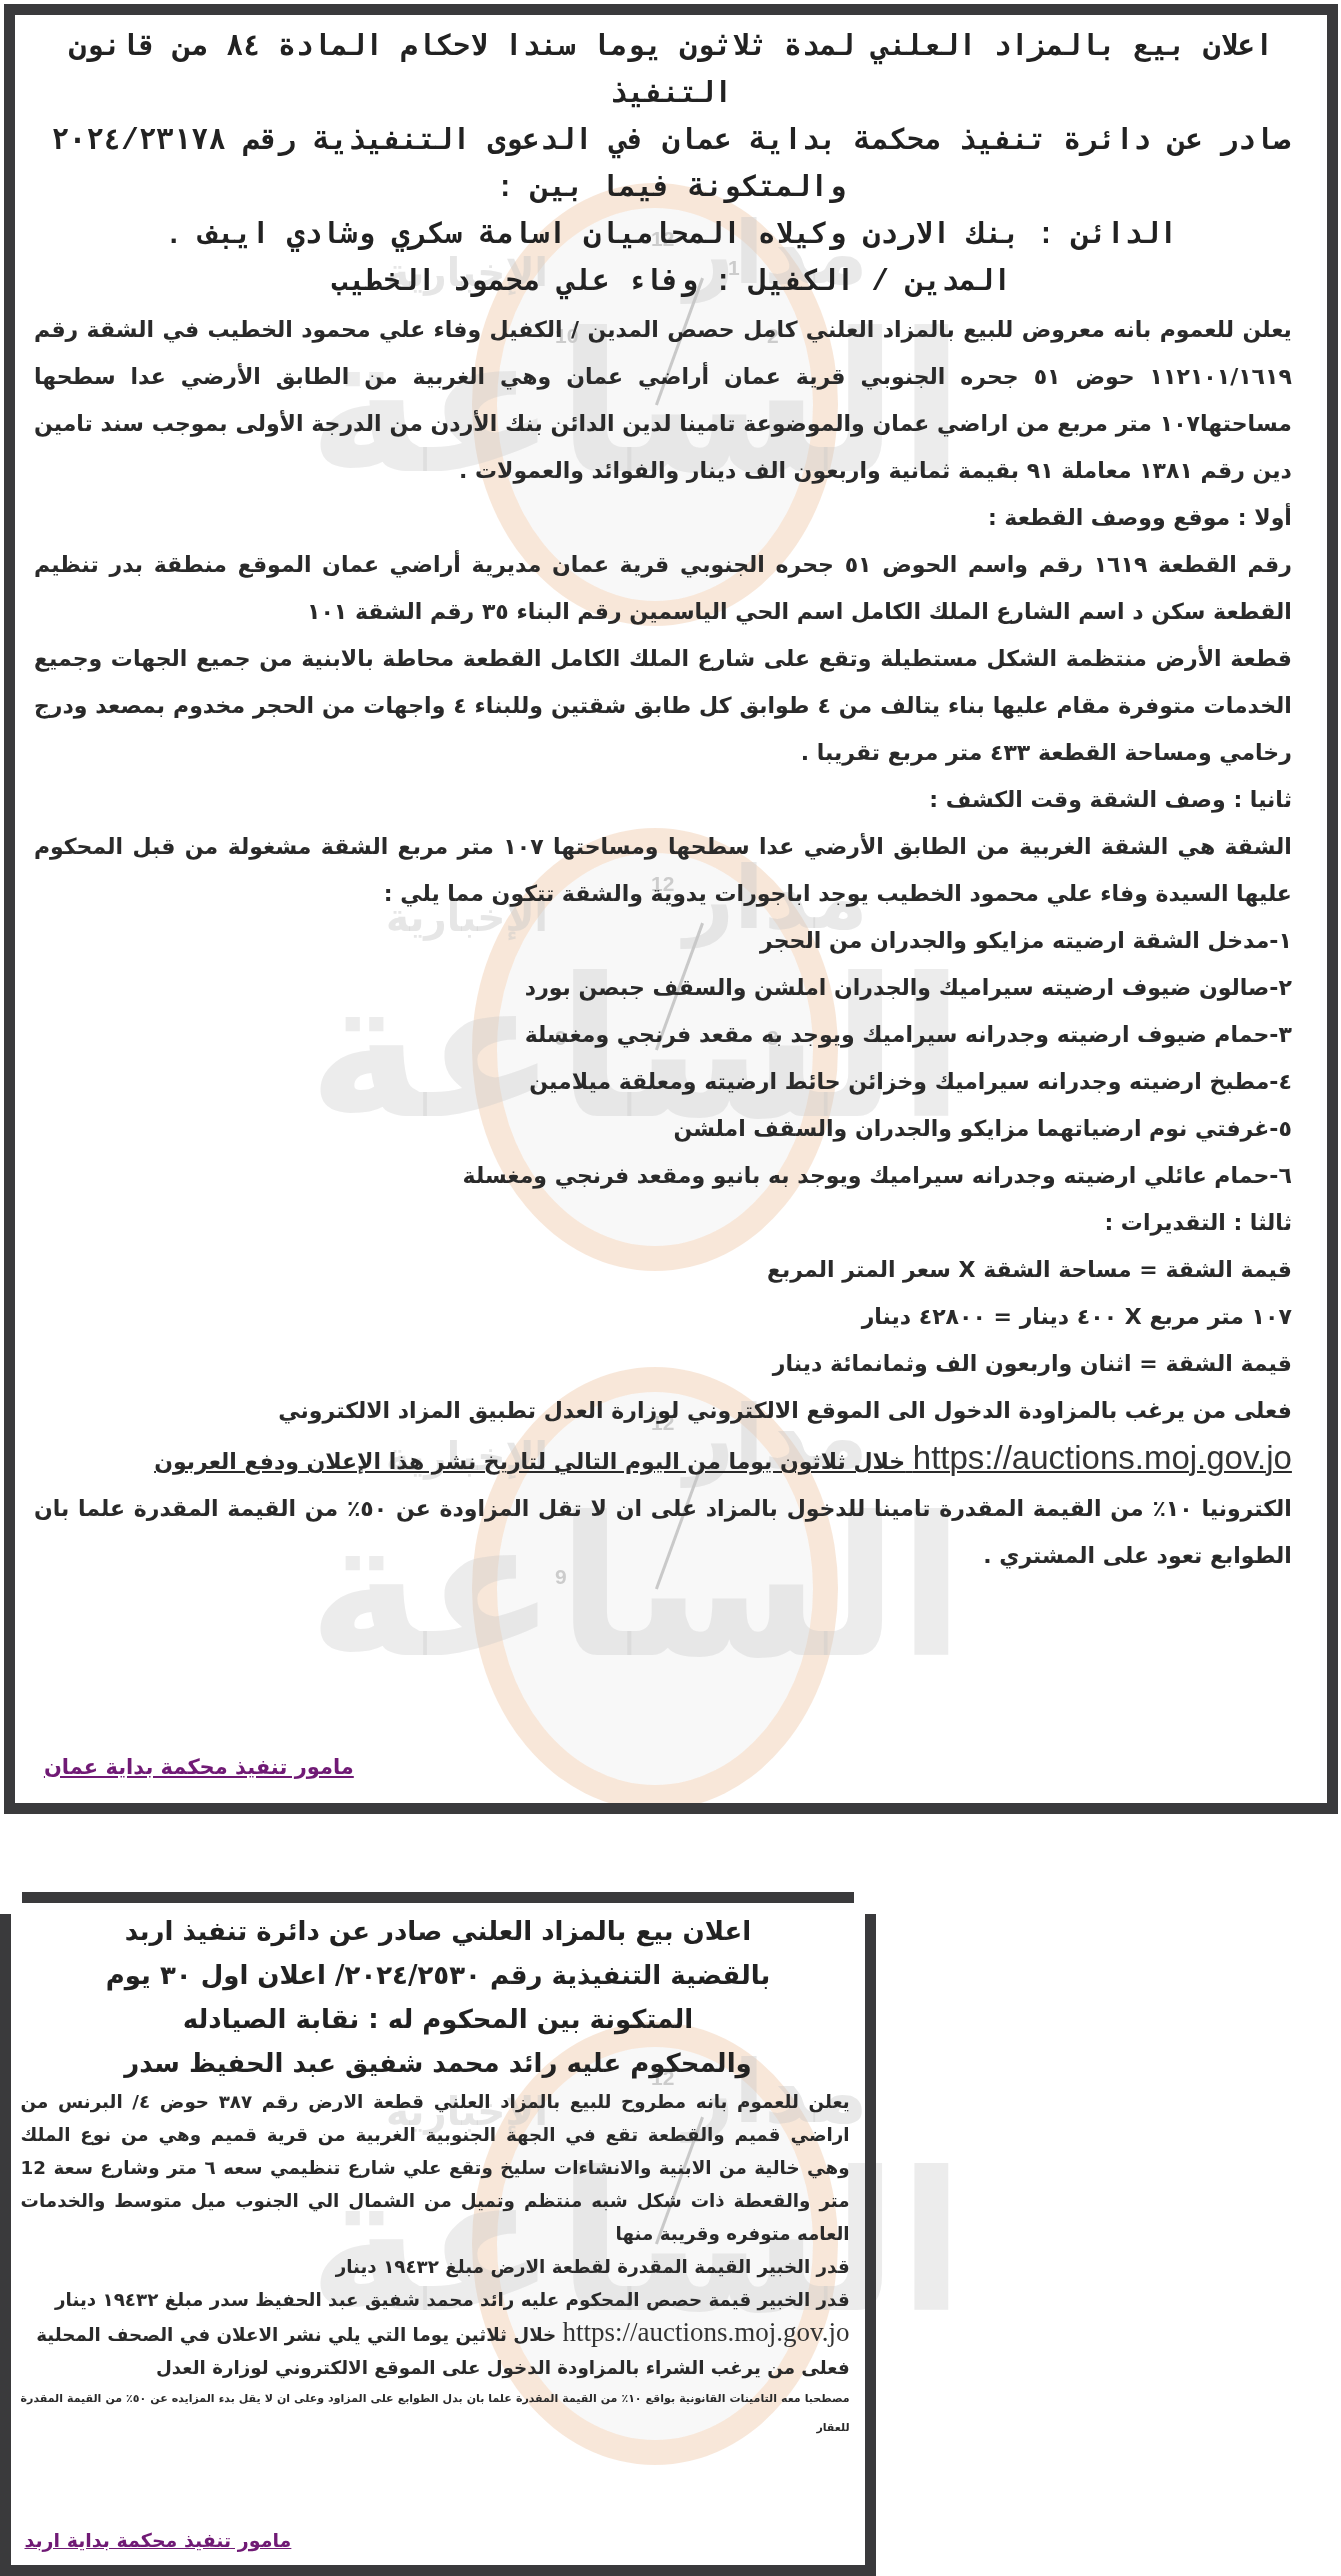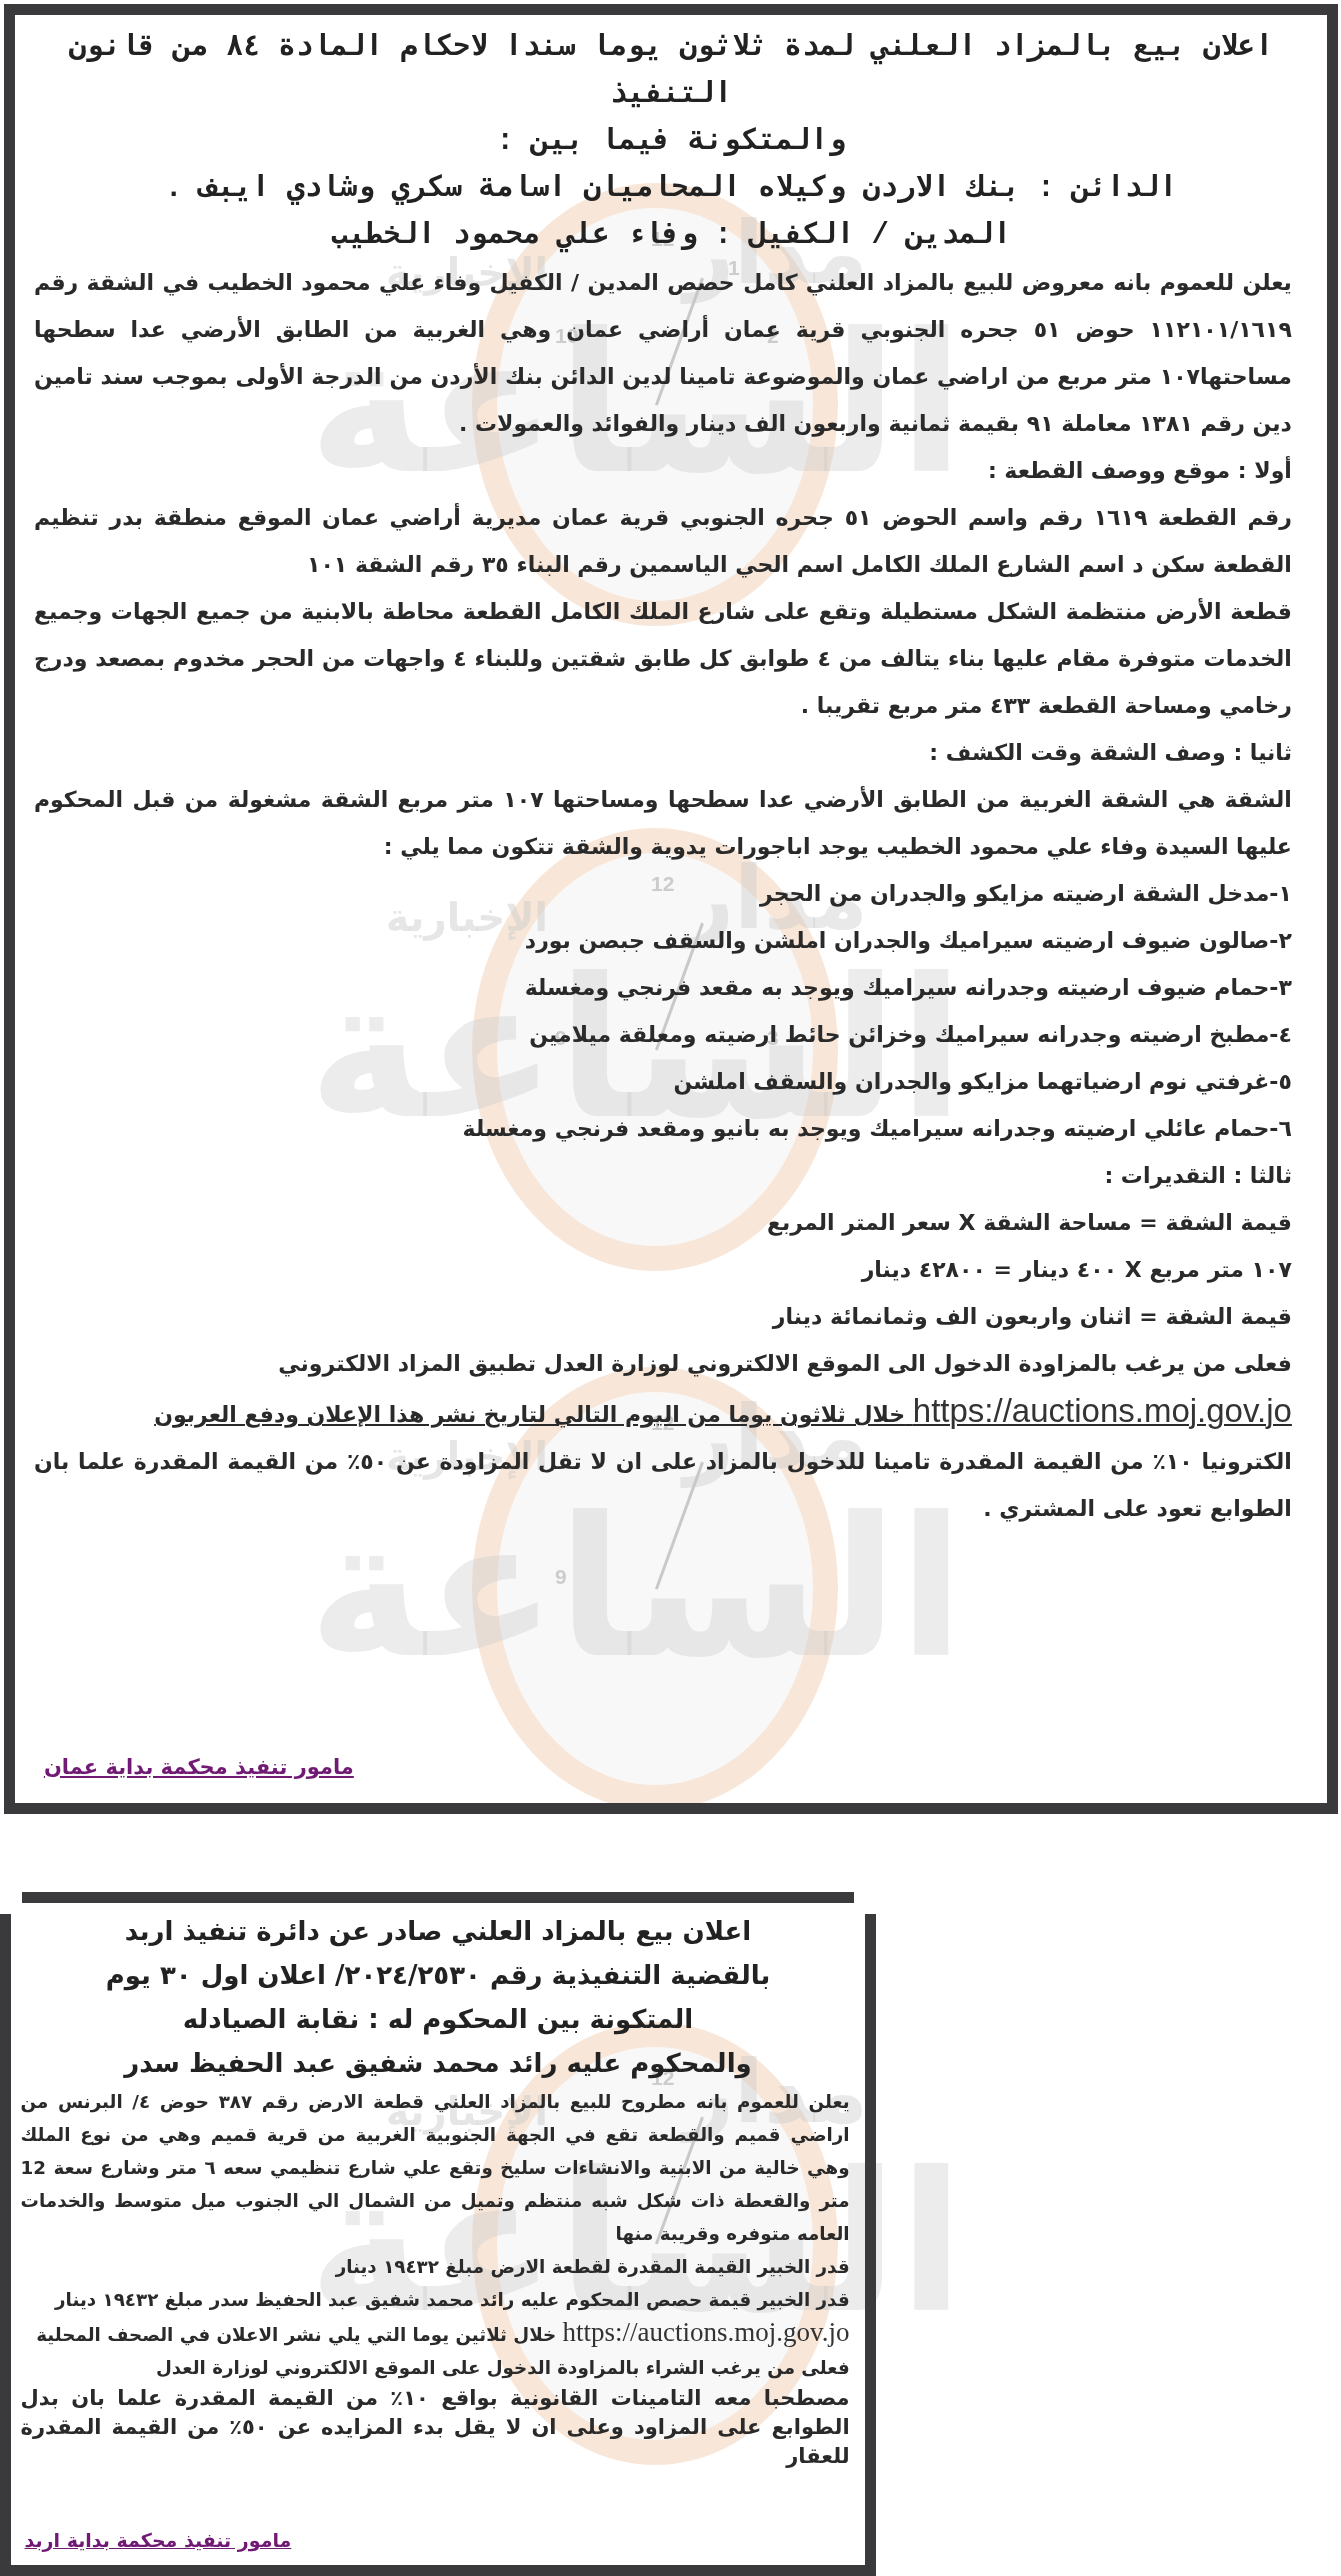--- a/index.html
+++ b/index.html
@@ -48,21 +48,21 @@
 
   .head { text-align: center; font-weight: bold; font-size: 29px; line-height: 47px; color: #222; }
   .para { font-weight: bold; font-size: 22px; line-height: 47px; color: #2a2a2a; padding: 0 35px 0 19px; text-align: justify; }
   .sec { font-weight: bold; font-size: 22px; line-height: 47px; color: #2a2a2a; padding-right: 35px; }
   .item { font-weight: bold; font-size: 22px; line-height: 47px; color: #2a2a2a; padding-right: 35px; }
   .url { font-family: "Liberation Sans", sans-serif; font-weight: normal; font-size: 33px; color: #333; direction: ltr; unicode-bidi: embed; }
   .sign { position: absolute; left: 29px; font-weight: bold; font-size: 21px; color: #701a75; text-decoration: underline; }
 
   #notice-2 .head { font-size: 26px; line-height: 44px; }
   #notice-2 .para2 { font-weight: bold; font-size: 18.3px; line-height: 33px; color: #2a2a2a; padding: 0 15.4px 0 9.6px; text-align: justify; }
-  #notice-2 .para2.small { font-size: 21px; line-height: 29px; }
+  #notice-2 .para2.small { font-size: 11px; line-height: 29px; }
   #notice-2 .url2 { font-family: "Liberation Serif", serif; font-weight: normal; font-size: 27px; color: #333; direction: ltr; unicode-bidi: embed; }
 </style>
 </head>
 <body>
 
 <div class="wm" style="top:144px;">
   <div class="clock">
     <span class="num" style="left:154px;top:19px;">12</span>
     <span class="num" style="left:231px;top:48px;">1</span>
     <span class="num" style="left:270px;top:116px;">2</span>
@@ -100,20 +100,21 @@
     <div class="hand" style="transform: rotate(200deg);"></div>
   </div>
   <div class="small">الإخبارية</div>
   <div class="mid">مدار</div>
   <div class="big">الساعة</div>
 </div>
 
 <div class="notice" id="notice-1">
   <div style="padding-top:9.6px;font-family:Liberation Mono, monospace;">
     <div class="head">اعلان بيع بالمزاد العلني لمدة ثلاثون يوما سندا لاحكام المادة ٨٤ من قانون التنفيذ</div>
+    <div class="head">صادر عن دائرة تنفيذ محكمة بداية عمان في الدعوى التنفيذية رقم ٢٠٢٤/٢٣١٧٨</div>
     <div class="head">والمتكونة فيما بين :</div>
     <div class="head">الدائن : بنك الاردن وكيلاه المحاميان اسامة سكري وشادي ايبف .</div>
     <div class="head">المدين / الكفيل : وفاء علي محمود الخطيب</div>
   </div>
   <div class="para">يعلن للعموم بانه معروض للبيع بالمزاد العلني كامل حصص المدين / الكفيل وفاء علي محمود الخطيب في الشقة رقم ١١٢١٠١/١٦١٩ حوض ٥١ جحره الجنوبي قرية عمان أراضي عمان وهي الغربية من الطابق الأرضي عدا سطحها مساحتها١٠٧ متر مربع من اراضي عمان والموضوعة تامينا لدين الدائن بنك الأردن من الدرجة الأولى بموجب سند تامين دين رقم ١٣٨١ معاملة ٩١ بقيمة ثمانية واربعون الف دينار والفوائد والعمولات .</div>
   <div class="sec">أولا : موقع ووصف القطعة :</div>
   <div class="para">رقم القطعة ١٦١٩ رقم واسم الحوض ٥١ جحره الجنوبي قرية عمان مديرية أراضي عمان الموقع منطقة بدر تنظيم القطعة سكن د اسم الشارع الملك الكامل اسم الحي الياسمين رقم البناء ٣٥ رقم الشقة ١٠١</div>
   <div class="para">قطعة الأرض منتظمة الشكل مستطيلة وتقع على شارع الملك الكامل القطعة محاطة بالابنية من جميع الجهات وجميع الخدمات متوفرة مقام عليها بناء يتالف من ٤ طوابق كل طابق شقتين وللبناء ٤ واجهات من الحجر مخدوم بمصعد ودرج رخامي ومساحة القطعة ٤٣٣ متر مربع تقريبا .</div>
   <div class="sec">ثانيا : وصف الشقة وقت الكشف :</div>
   <div class="para">الشقة هي الشقة الغربية من الطابق الأرضي عدا سطحها ومساحتها ١٠٧ متر مربع الشقة مشغولة من قبل المحكوم عليها السيدة وفاء علي محمود الخطيب يوجد اباجورات يدوية والشقة تتكون مما يلي :</div>

